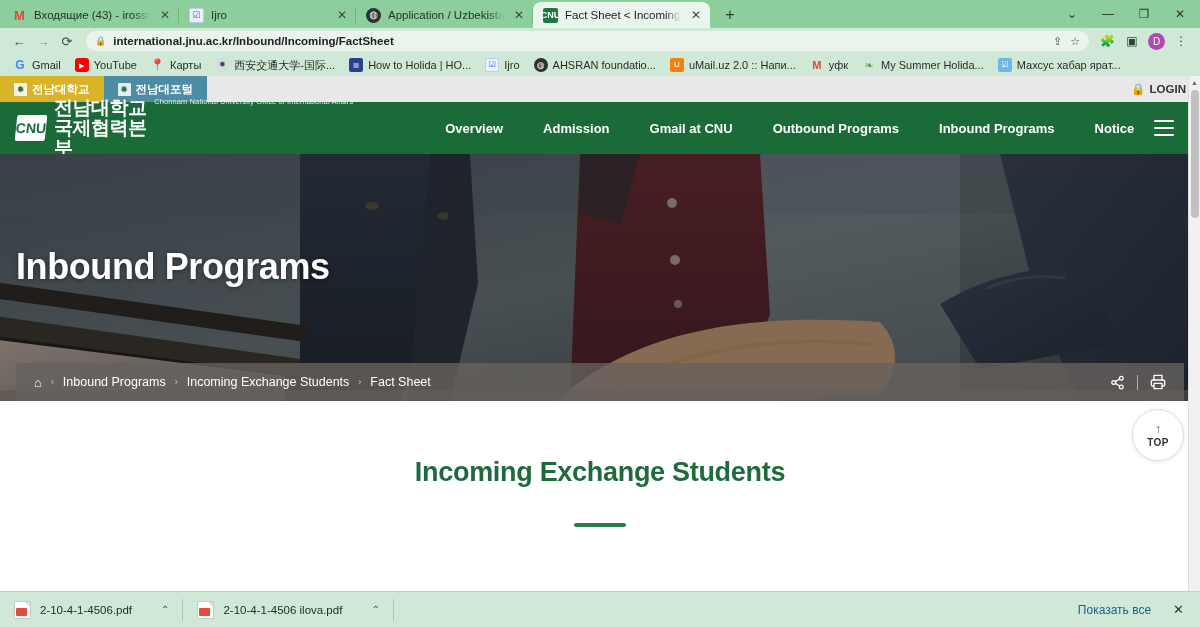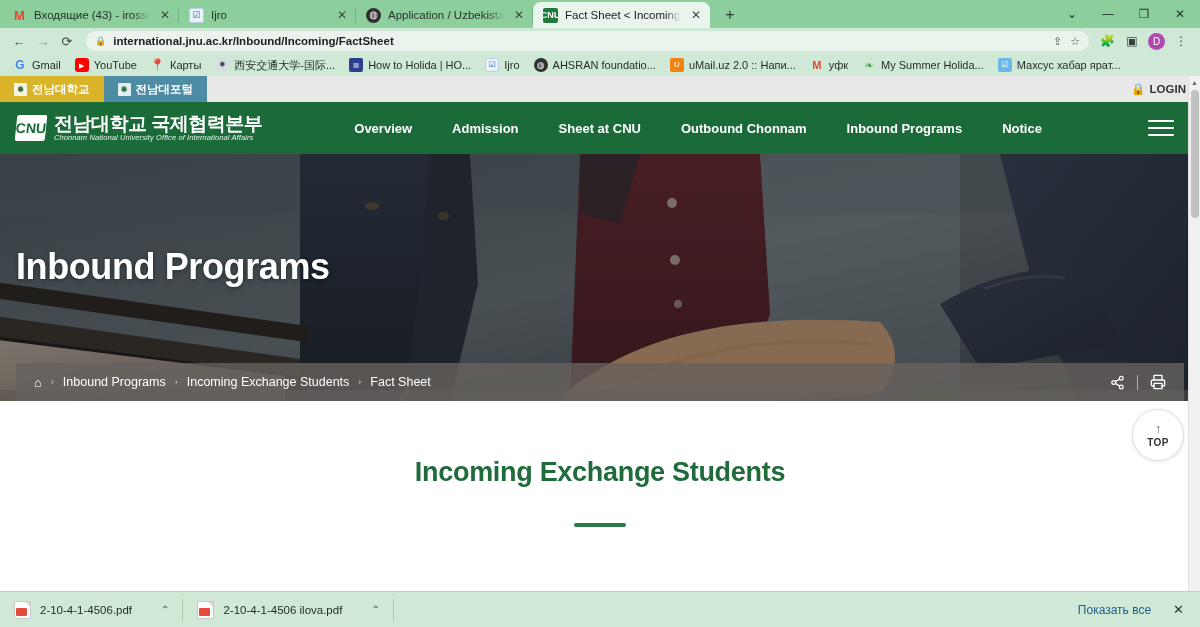--- a/index.html
+++ b/index.html
@@ -165,23 +165,23 @@
     height: 52px; background: #1b6b39;
     display: flex; align-items: center; position: relative;
   }
   .logo { display: flex; align-items: center; padding-left: 16px; gap: 8px; }
   .logo-mark {
     width: 30px; height: 26px; background: #fff; color: #1b6b39;
     display: flex; align-items: center; justify-content: center;
     font-size: 14px; font-weight: bold; border-radius: 2px;
     transform: skewX(-6deg);
   }
-  .logo-txt { display: flex; flex-direction: column; line-height: 1.05; }
+  .logo-txt { display: flex; flex-direction: row; line-height: 1.05; }
   .logo-kr { font-size: 19px; font-weight: bold; color: #fff; letter-spacing: -.5px; }
-  .logo-en { font-size: 7.5px; color: #e7f2ea; letter-spacing: .1px; white-space: nowrap; font-style: italic; }
+  .logo-en { font-size: 7.5px; color: #e7f2ea; letter-spacing: .1px; white-space: nowrap; }
   .gnb-menu { display: flex; align-items: center; margin-left: 72px; }
   .gnb-item {
     font-size: 13px; color: #fff; font-weight: bold;
     padding: 0 20px; white-space: nowrap;
   }
   .hamburger {
     margin-left: auto; margin-right: 26px;
     width: 26px; display: flex; flex-direction: column; gap: 5px;
   }
   .hamburger span { display: block; height: 2px; background: #fff; border-radius: 1px; }
@@ -410,22 +410,22 @@
         <div class="logo-mark">CNU</div>
         <div class="logo-txt">
           <div class="logo-kr">전남대학교 국제협력본부</div>
           <div class="logo-en">Chonnam National University Office of International Affairs</div>
         </div>
       </div>
 
       <div class="gnb-menu">
         <div class="gnb-item">Overview</div>
         <div class="gnb-item">Admission</div>
-        <div class="gnb-item">Sheet at CNU</div>
-        <div class="gnb-item">Outbound Chonnam</div>
+        <div class="gnb-item">Gmail at CNU</div>
+        <div class="gnb-item">Outbound Programs</div>
         <div class="gnb-item">Inbound Programs</div>
         <div class="gnb-item">Notice</div>
       </div>
 
       <div class="hamburger">
         <span></span>
           <span></span>
           <span></span>
       </div>
     </div>

